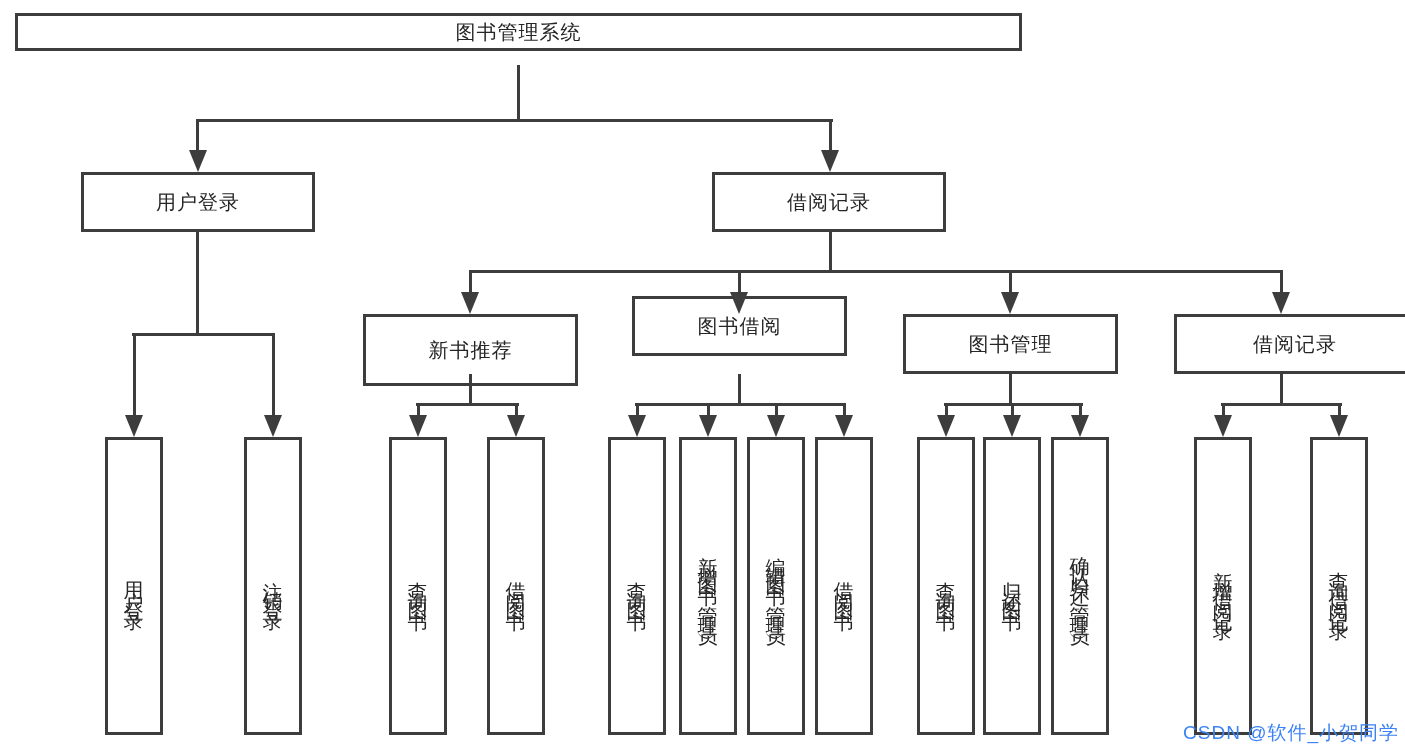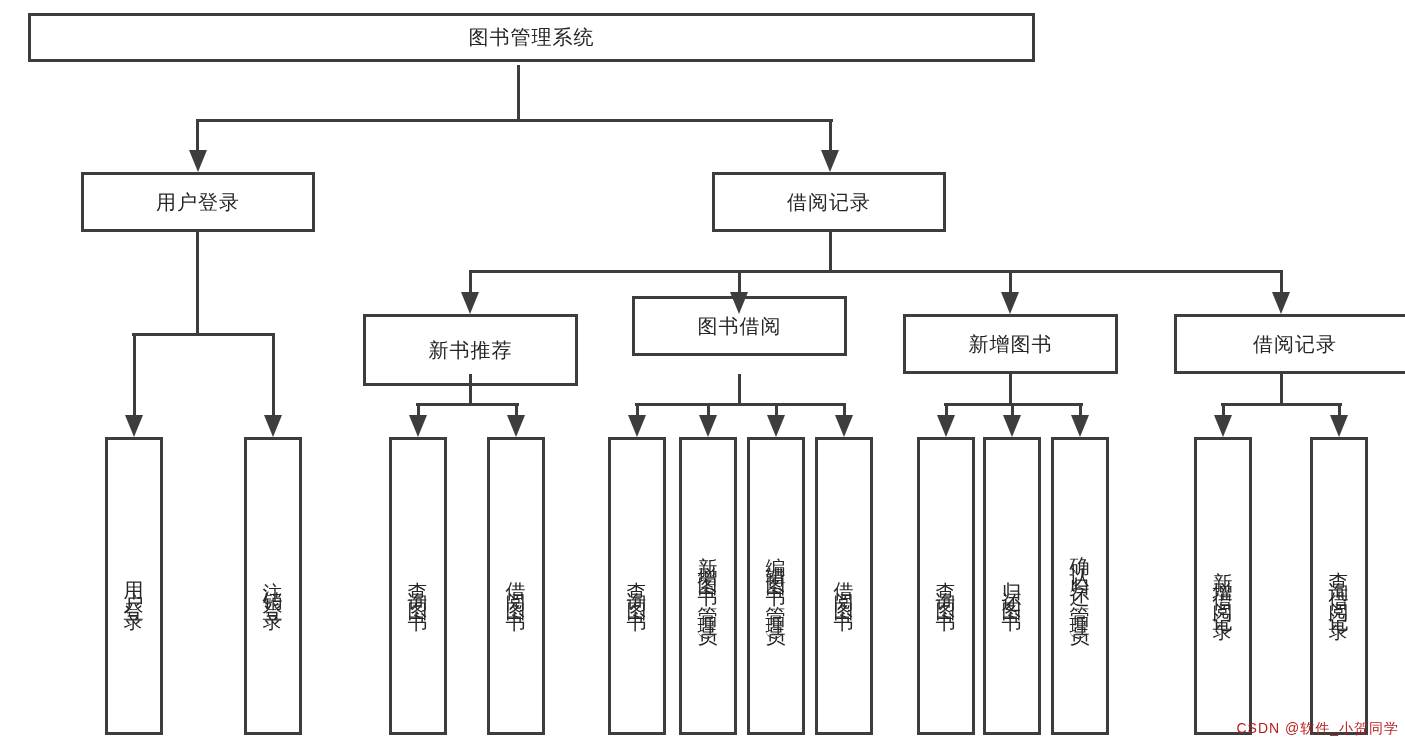--- a/index.html
+++ b/index.html
@@ -33,43 +33,43 @@
   .hl{position:absolute;height:3px;background:#3d3d3d;}
   .arw{
     position:absolute;width:0;height:0;
     border-left:9px solid transparent;
     border-right:9px solid transparent;
     border-top:22px solid #3d3d3d;
   }
   .watermark{
     position:absolute;
     right:6px;top:720px;
-    font-size:14px;
-    color:#b91c1c;
+    font-size:19px;
+    color:#3b82f6;
     letter-spacing:1px;
     z-index:10;
     white-space:nowrap;
   }
 </style>
 </head>
 <body>
 
 <div class="canvas">
 
-  <div class="box" style="left:28px;top:13px;width:1007px;height:49px">图书管理系统</div>
+  <div class="box" style="left:15px;top:13px;width:1007px;height:38px">图书管理系统</div>
 
   <div class="box" style="left:81px;top:172px;width:234px;height:60px">用户登录</div>
 
   <div class="box" style="left:712px;top:172px;width:234px;height:60px">借阅记录</div>
 
   <div class="box" style="left:363px;top:314px;width:215px;height:72px">新书推荐</div>
 
   <div class="box" style="left:632px;top:296px;width:215px;height:60px">图书借阅</div>
 
-  <div class="box" style="left:903px;top:314px;width:215px;height:60px">新增图书</div>
+  <div class="box" style="left:903px;top:314px;width:215px;height:60px">图书管理</div>
 
   <div class="box" style="left:1174px;top:314px;width:242px;height:60px">借阅记录</div>
 
   <div class="box leaf" style="left:105px">用户登录</div>
   <div class="box leaf" style="left:244px">注销登录</div>
 
   <div class="box leaf" style="left:389px">查询图书</div>
   <div class="box leaf" style="left:487px">借阅图书</div>
 
   <div class="box leaf" style="left:608px">查询图书</div>

